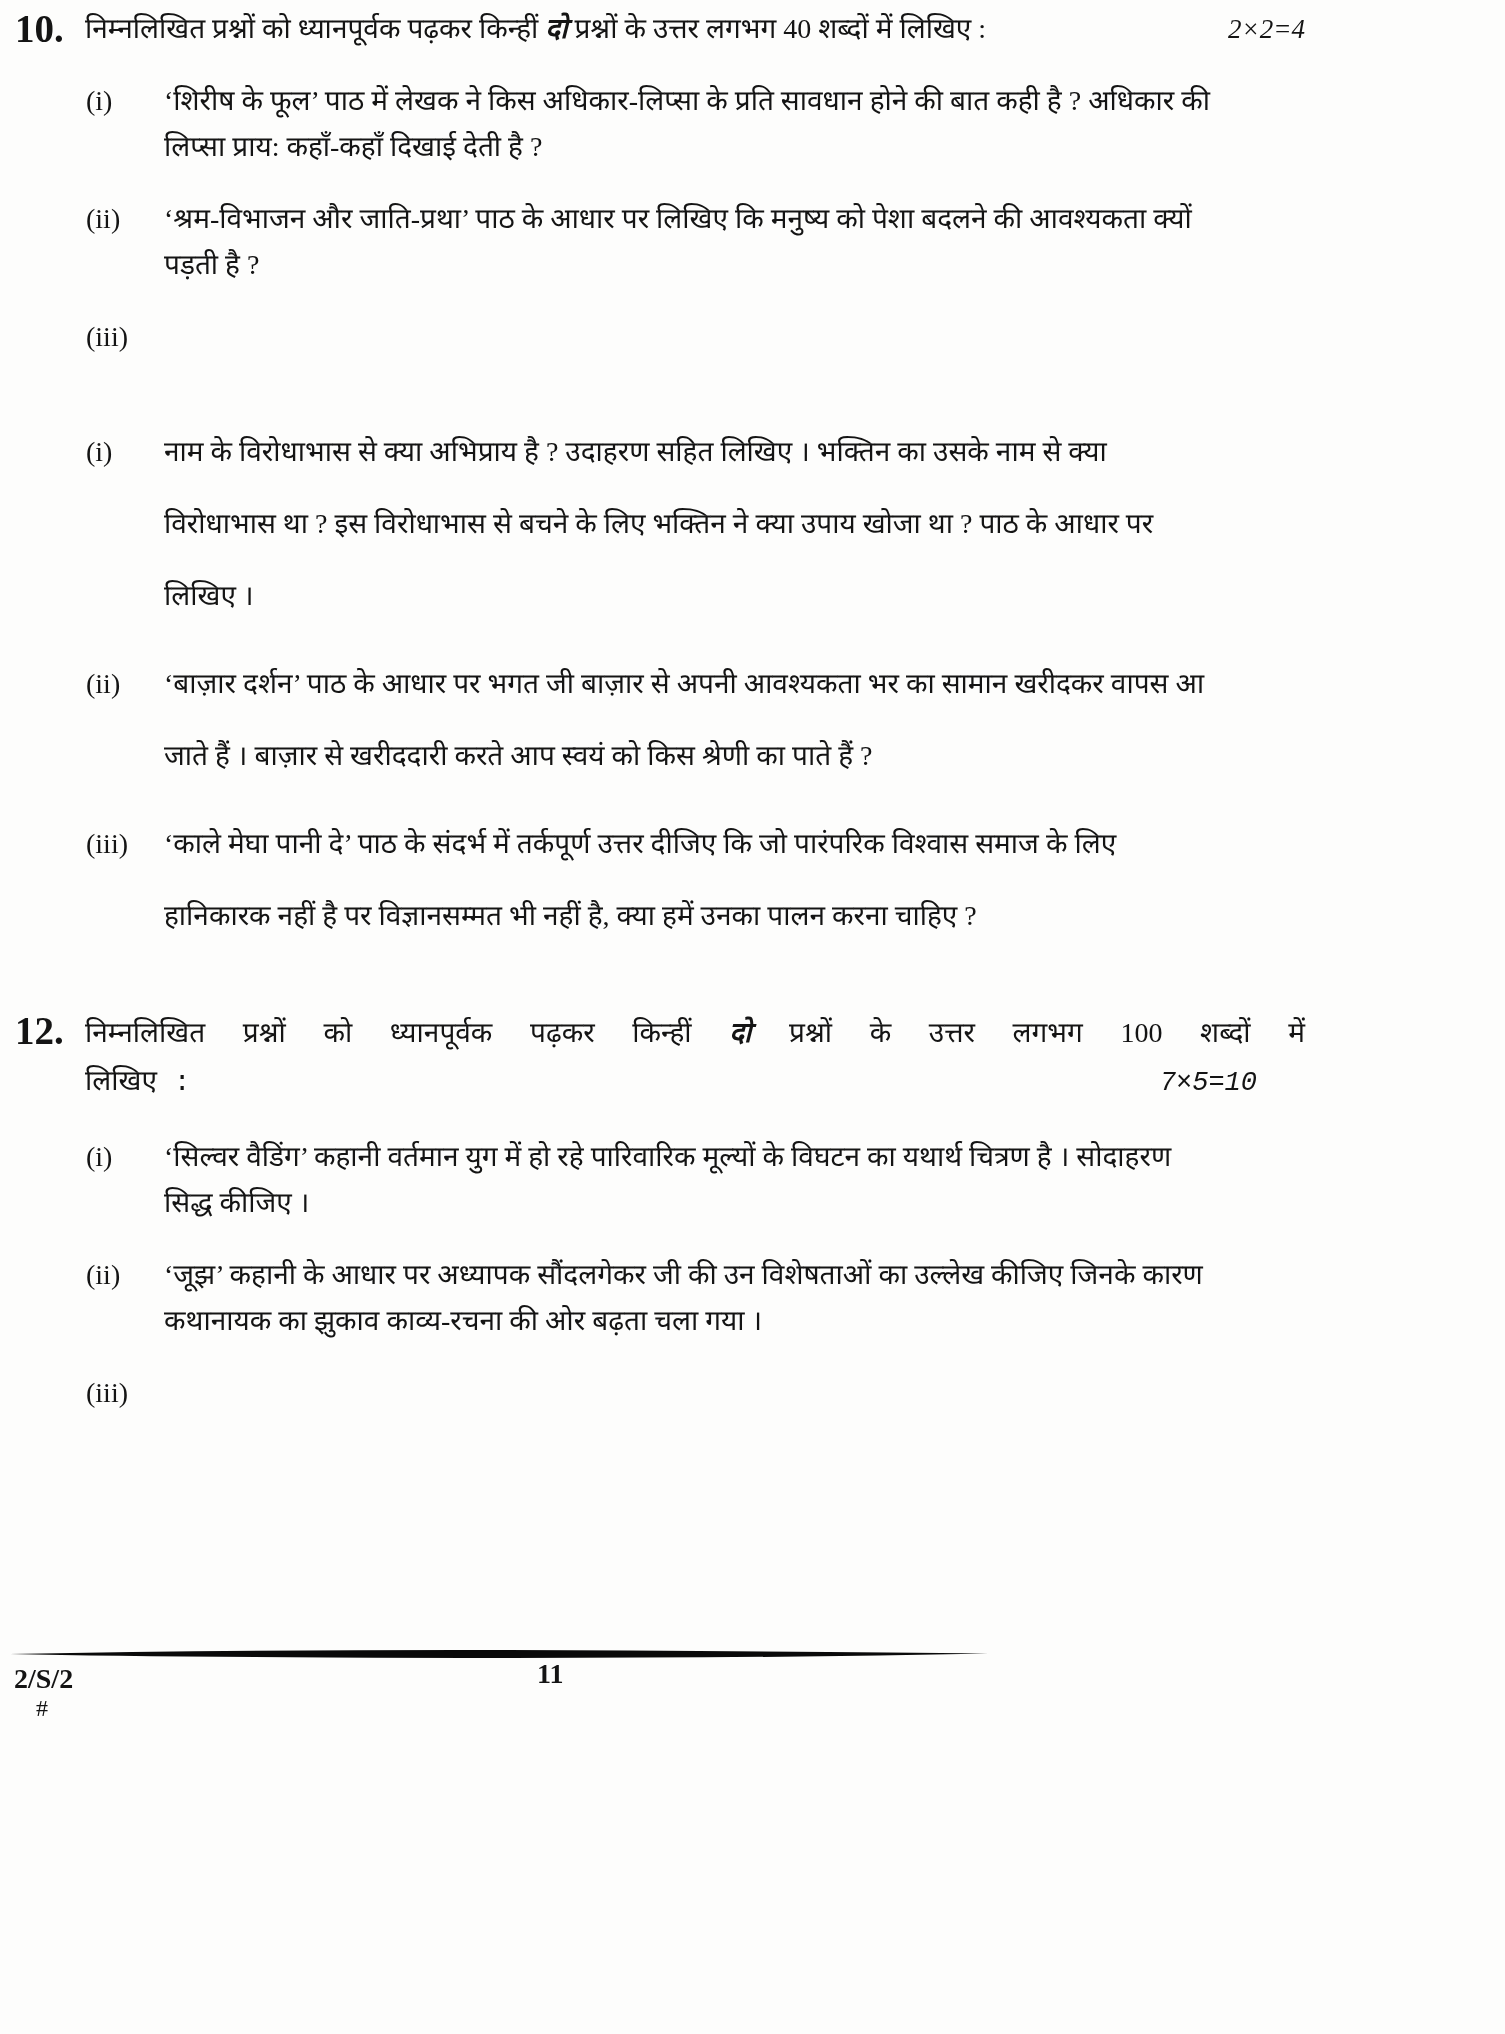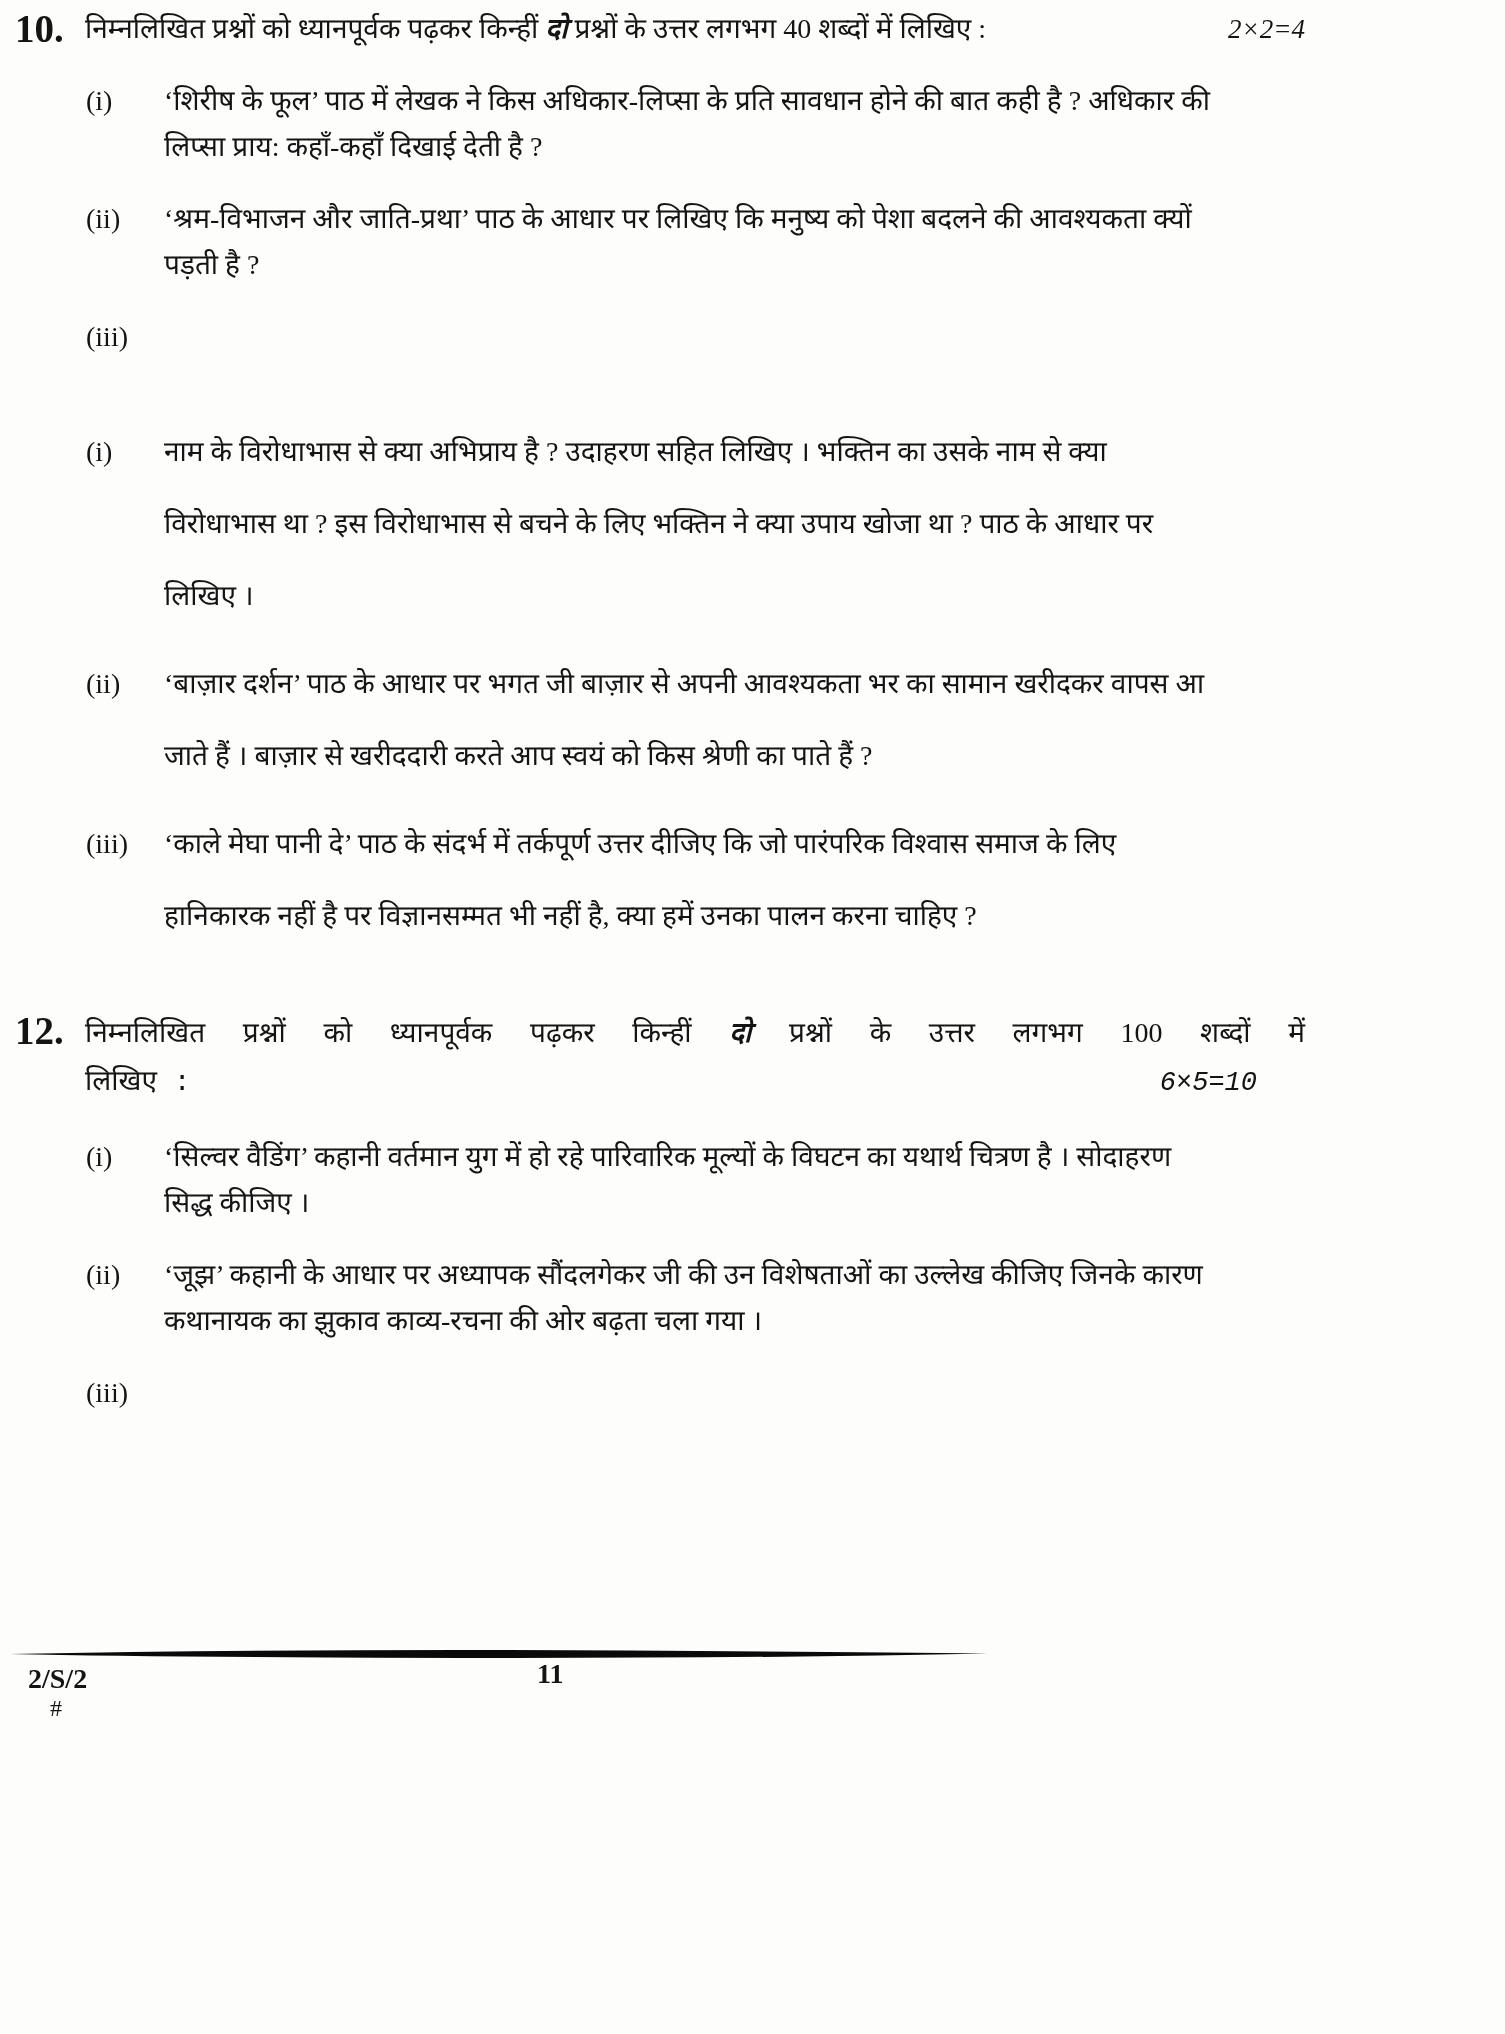--- a/index.html
+++ b/index.html
@@ -87,21 +87,21 @@
   .footer-rule {
     display: block;
     margin-left: 8px;
   }
   .footer-row {
     display: flex;
     align-items: flex-start;
     margin-top: 4px;
   }
   .paper-code-block {
-    margin-left: 28px;
+    margin-left: 14px;
     width: 90px;
     text-align: left;
   }
   .paper-code {
     font-weight: bold;
     font-size: 28px;
     line-height: 30px;
   }
   .hash-mark {
     font-size: 24px;
@@ -157,21 +157,21 @@
       </div>
     </div>
 
     <div class="question lh-normal">
       <div class="q-head">
         <div class="q-num">12.</div>
         <div class="q-intro">
           <span class="intro-line justified"><span>निम्नलिखित प्रश्नों को ध्यानपूर्वक पढ़कर किन्हीं </span><span class="bold-word">दो</span><span> प्रश्नों के उत्तर लगभग 100 शब्दों में</span></span>
           <span class="intro-line2-row">
             <span>लिखिए :</span>
-            <span class="q-marks">6×5=10</span>
+            <span class="q-marks">7×5=10</span>
           </span>
         </div>
       </div>
       <div class="q-part">
         <div class="part-label">(i)</div>
         <div class="part-text">‘सिल्वर वैडिंग’ कहानी वर्तमान युग में हो रहे पारिवारिक मूल्यों के विघटन का यथार्थ चित्रण है । सोदाहरण सिद्ध कीजिए ।</div>
       </div>
       <div class="q-part">
         <div class="part-label">(ii)</div>
         <div class="part-text">‘जूझ’ कहानी के आधार पर अध्यापक सौंदलगेकर जी की उन विशेषताओं का उल्लेख कीजिए जिनके कारण कथानायक का झुकाव काव्य-रचना की ओर बढ़ता चला गया ।</div>

